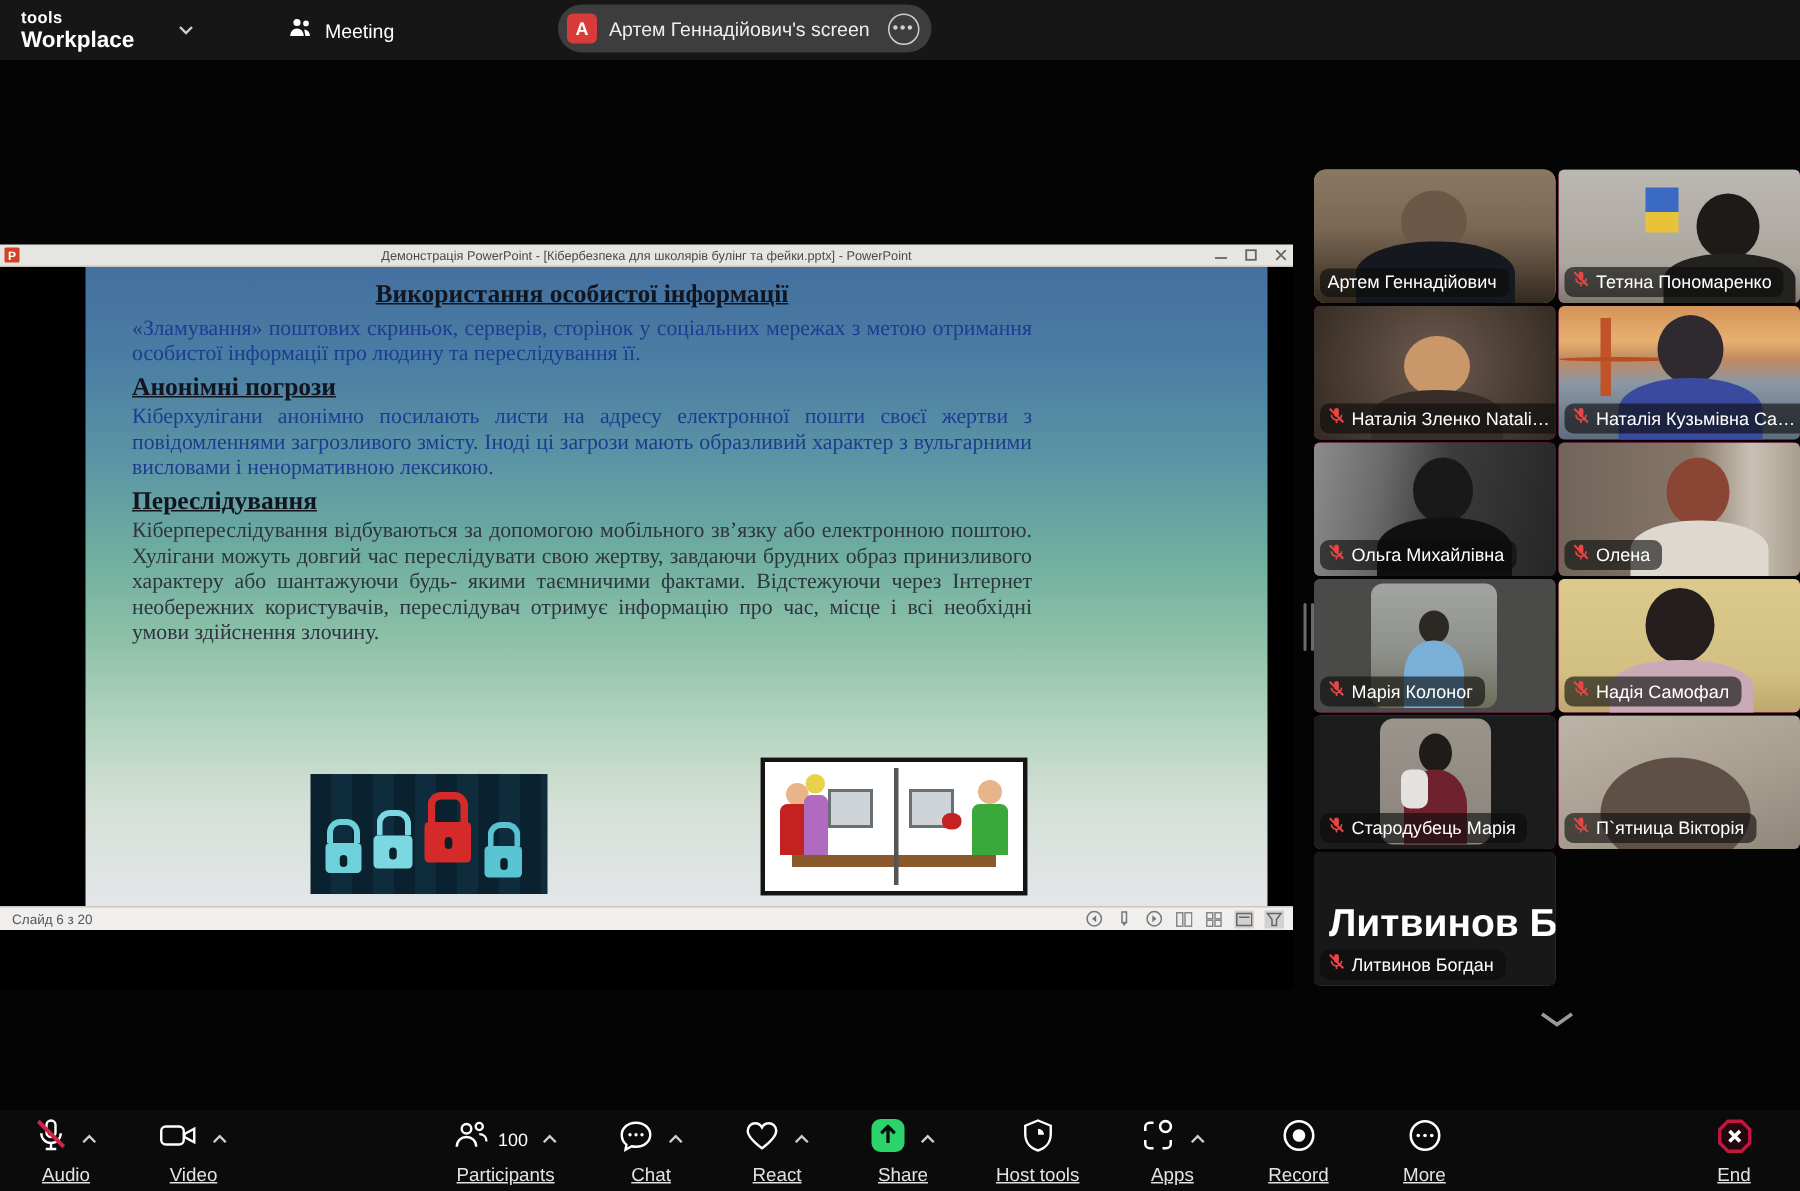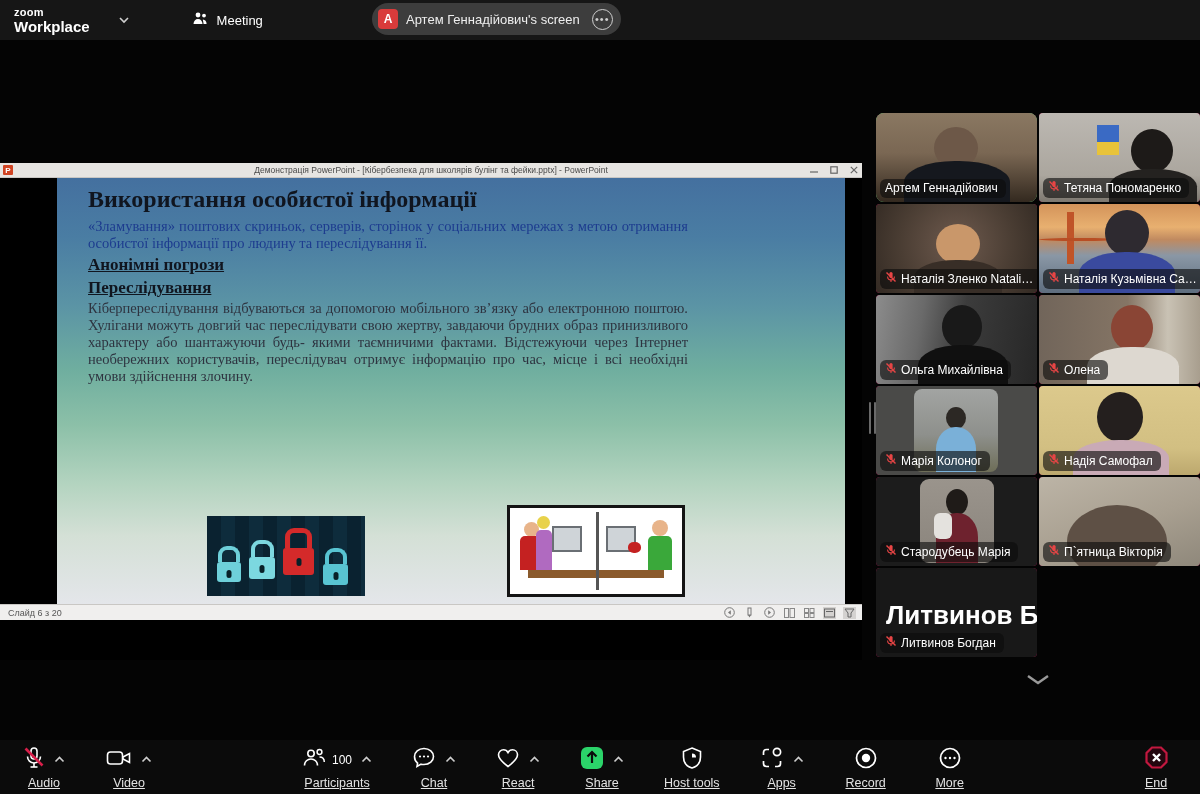--- a/index.html
+++ b/index.html
@@ -28,21 +28,21 @@
   .ppt-titlebar{height:14px;background:#e7e5e2;border-bottom:1px solid #c9c7c4;display:flex;align-items:center;position:relative;}
   .ppt-icon{width:10px;height:10px;margin-left:3px;background:#d04423;color:#fff;font-size:8px;font-weight:bold;
     display:flex;align-items:center;justify-content:center;border-radius:1px;}
   .ppt-title{position:absolute;left:0;right:0;text-align:center;font-size:8.5px;color:#4a4a4a;white-space:nowrap;}
   .win-btns{position:absolute;right:4px;top:0;height:14px;display:flex;gap:12px;align-items:center;}
   .win-btns svg{display:block;}
   .ppt-stage{height:426px;background:#000;position:relative;}
   .slide{position:absolute;left:57px;top:0;width:788px;height:426px;overflow:hidden;
     background:linear-gradient(180deg,#44709f 0%,#4a7da3 14%,#5b94a5 30%,#6fae9f 45%,#8cc0a8 58%,#b4d4c0 72%,#d4e0d6 84%,#e4e6ea 100%);}
   .slide-text{position:absolute;left:31px;top:6px;width:600px;font-family:"Liberation Serif","DejaVu Serif",serif;}
-  .slide-title{font-size:24px;font-weight:bold;color:#10151f;margin:2px 0 5px 0;}
+  .slide-title{font-size:17px;font-weight:bold;text-decoration:underline;color:#10151f;text-align:center;margin:2px 0 5px 0;}
   .slide-h{font-size:17px;font-weight:bold;text-decoration:underline;color:#10151f;margin:3px 0 2px 0;}
   .slide-p{font-size:14.5px;line-height:17px;text-align:justify;margin:0 0 2px 0;}
   .p-blue{color:#1d3c8f;}
   .p-dark{color:#2e3440;}
   
   .img-locks{position:absolute;left:150px;top:338px;width:158px;height:80px;overflow:hidden;
     background:repeating-linear-gradient(90deg,#0a2230 0 14px,#0e2c3c 14px 28px);}
   .lock{position:absolute;}
   .shackle{border-style:solid;border-bottom:none;border-radius:9px 9px 0 0;margin:0 auto;}
   .lockbody{border-radius:3px;position:relative;}
@@ -133,21 +133,21 @@
   .tb-label{font-size:12.5px;margin-top:1px;white-space:nowrap;text-decoration:underline;}
   .tb-badge{font-size:12px;color:#fff;margin-left:-3px;}
   .tb-end{margin-left:auto;margin-right:22px;}
   .chev{display:flex;align-items:center;}
 </style>
 </head>
 <body>
 
 <header class="topbar">
   <div class="logo">
-    <span class="logo-zoom">zoom</span>
+    <span class="logo-zoom">tools</span>
     <span class="logo-wp">Workplace</span>
   </div>
   <span class="logo-caret">
     <svg width="12" height="8" viewBox="0 0 12 8">
         <polyline points="2,2 6,6 10,2" fill="none" stroke="#cfcfcf" stroke-width="1.6"></polyline>
       </svg>
   </span>
   <div class="meeting-tab">
     <span>
       <svg width="17" height="15" viewBox="0 0 17 15">
@@ -190,20 +190,21 @@
           </span>
       </span>
     </div>
 
     <div class="ppt-stage">
       <div class="slide">
         <div class="slide-text">
           <div class="slide-title">Використання особистої інформації</div>
           <p class="slide-p p-blue">«Зламування» поштових скриньок, серверів, сторінок у соціальних мережах з метою отримання особистої інформації про людину та переслідування її.</p>
           <div class="slide-h">Анонімні погрози</div>
+          <p class="slide-p p-blue">Кіберхулігани анонімно посилають листи на адресу електронної пошти своєї жертви з повідомленнями загрозливого змісту. Іноді ці загрози мають образливий характер з вульгарними висловами і ненормативною лексикою.</p>
           <div class="slide-h">Переслідування</div>
           <p class="slide-p p-dark">Кіберпереслідування відбуваються за допомогою мобільного зв’язку або електронною поштою. Хулігани можуть довгий час переслідувати свою жертву, завдаючи брудних образ принизливого характеру або шантажуючи будь- якими таємничими фактами. Відстежуючи через Інтернет необережних користувачів, переслідувач отримує інформацію про час, місце і всі необхідні умови здійснення злочину.</p>
         </div>
 
         <div class="img-locks">
           <div class="lock" style="left:10px;top:30px;">
             <div class="shackle" style="width:14px;height:12px;border-width:4px;border-color:#6ed0da;"></div>
             <div class="lockbody" style="width:24px;height:20px;background:#6ed0da;"></div>
           </div>
           <div class="lock" style="left:42px;top:24px;">

